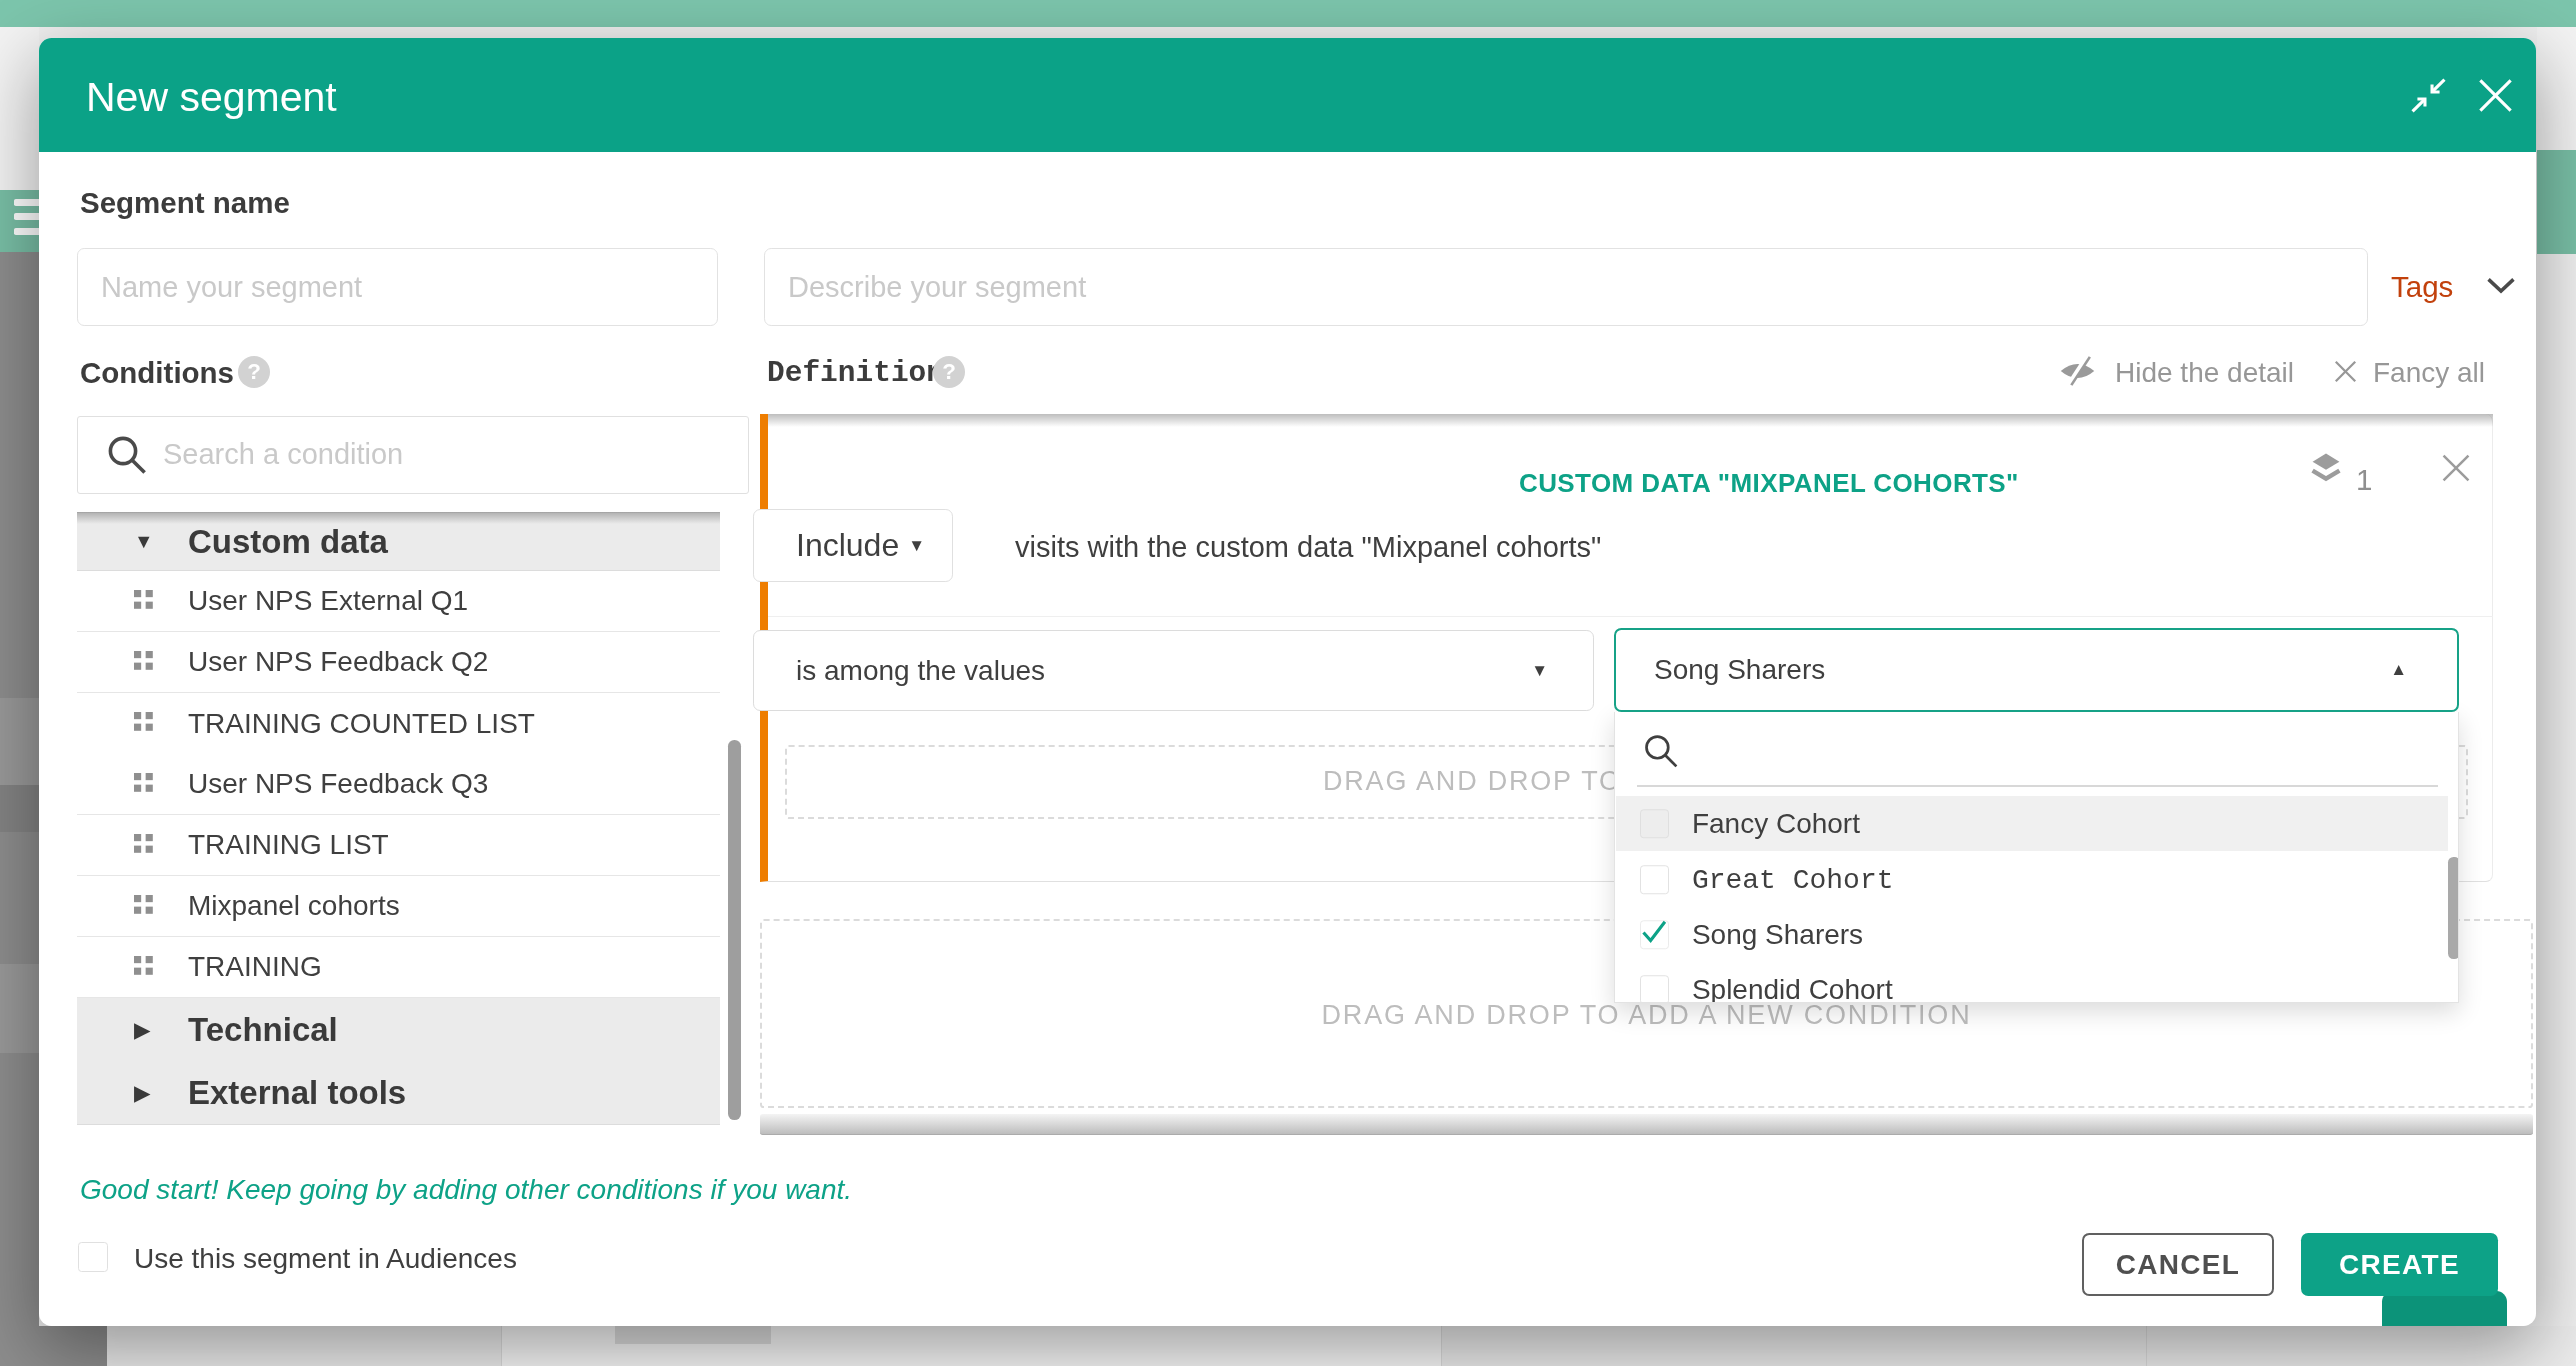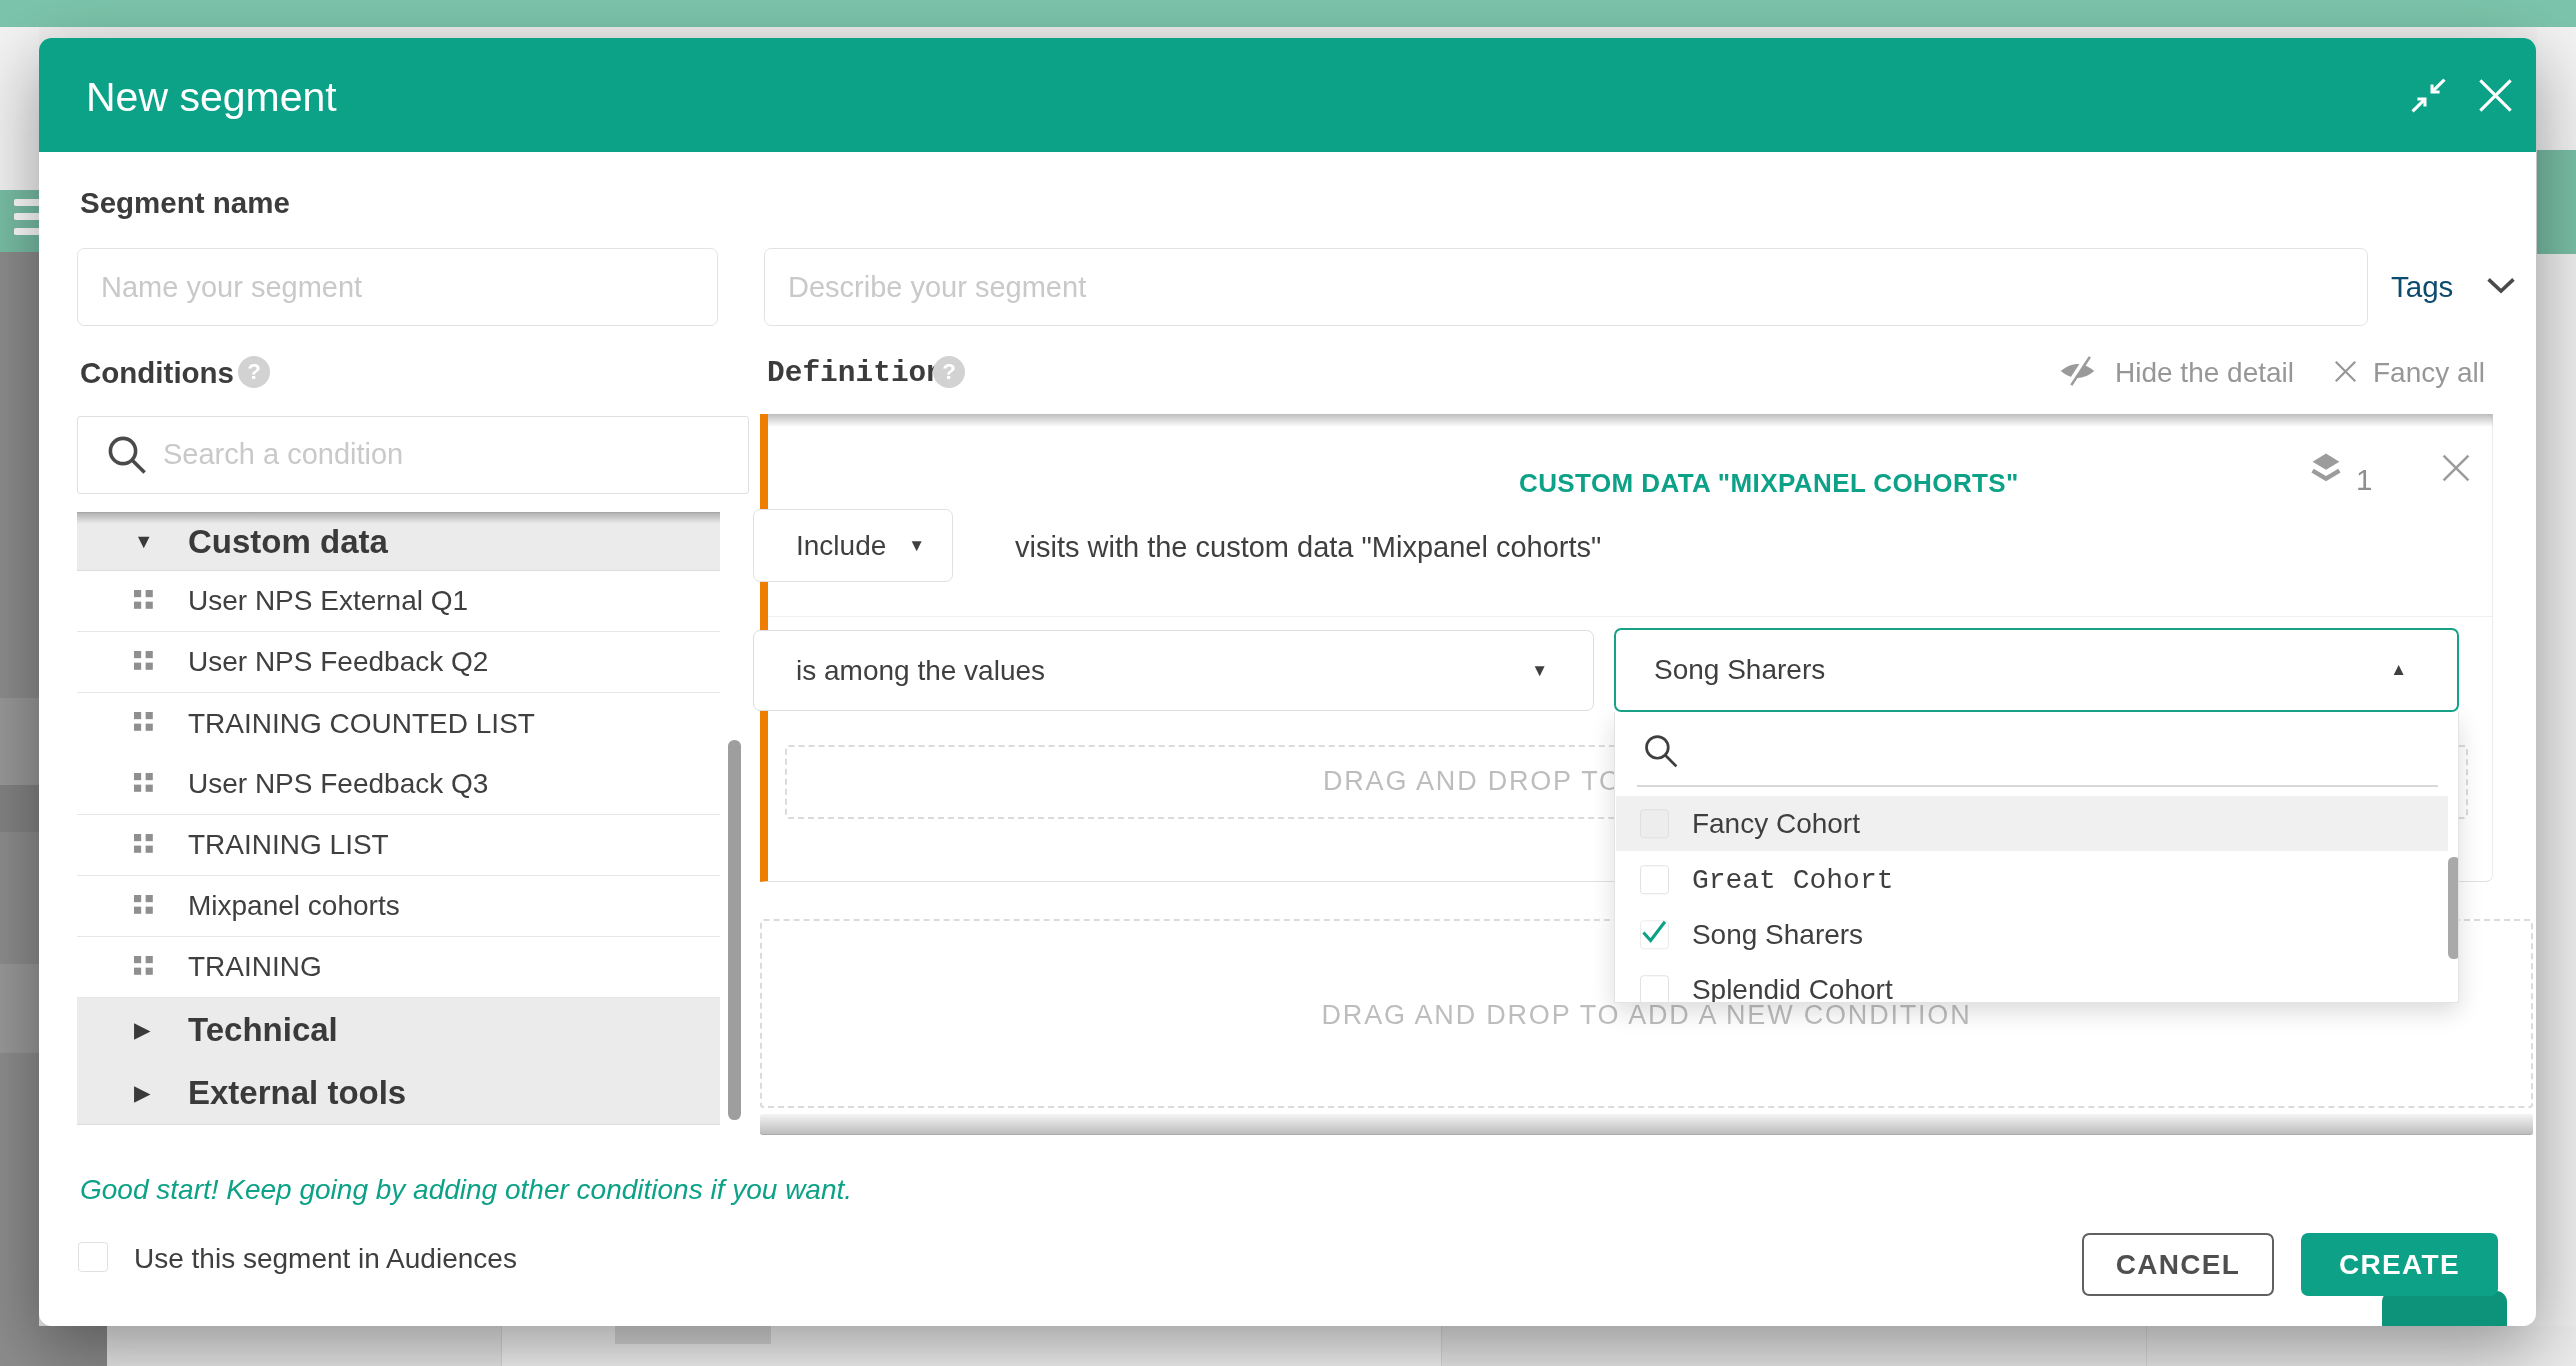--- a/index.html
+++ b/index.html
@@ -85,21 +85,21 @@
             <line x1="40" y1="6" x2="6" y2="40"></line>
           </g>
       </svg>
     </div>
   </div>
 
   <div class="abs seclabel" style="left:41px;top:148px;">Segment name</div>
   <input class="abs txt" style="left: 38px; top: 210px; width: 641px; height: 78px; padding: 0px 23px;" placeholder="Name your segment">
   <input class="abs txt" style="left: 725px; top: 210px; width: 1604px; height: 78px; padding: 0px 23px;" placeholder="Describe your segment">
   <div class="abs flex" style="left:2352px;top:225px;height:47px;">
-    <span style="font-size:29.5px;color:#0c4a6e;">Tags</span>
+    <span style="font-size:29.5px;color:#c2410c;">Tags</span>
     <span style="margin-left:32px;">
       <svg width="32" height="21.5" viewBox="0 0 36 24">
           <polyline points="4,6 18,19 32,6" fill="none" stroke="#4A4A4A" stroke-width="4"></polyline>
         </svg>
     </span>
   </div>
 
   <div class="abs seclabel" style="left:41px;top:318px;">Conditions</div>
   <div class="abs helpcirc" style="left:199px;top:318px;">?</div>
   <div class="abs seclabel" style="left:728px;top:318px;font-family:Liberation Mono, monospace;">Definition</div>
@@ -249,21 +249,21 @@
     <div class="abs" style="left:1672px;top:38px;width:32px;height:32px;">
       <svg width="32" height="32" viewBox="0 0 36 36">
           <g stroke="#9C9C9C" stroke-width="2.8">
             <line x1="4" y1="4" x2="32" y2="32"></line>
             <line x1="32" y1="4" x2="4" y2="32"></line>
           </g>
         </svg>
     </div>
 
     <div class="abs flex" style="left:-15px;top:95px;width:200px;height:73px;border:1.8px solid #E0E0E0;border-radius:7.2px;background:#fff;justify-content:space-between;padding:0 27px 0 42px;">
-      <span class="seltext" style="font-size:28px;">Include</span>
+      <span class="seltext" style="font-size:32px;">Include</span>
       <span style="font-size:17px;color:#3F3F3F;">▼</span>
     </div>
     <div class="abs" style="left:247px;top:117px;font-size:29px;color:#3F3F3F;white-space:nowrap;">visits with the custom data "Mixpanel cohorts"</div>
 
     <div class="abs" style="left:0;top:202px;width:1725px;height:0.9px;background:#EFEFEF;"></div>
 
     <div class="abs flex selbox" style="left:-15px;top:216px;width:841px;height:81px;justify-content:space-between;padding:0 45px 0 42px;">
       <span class="seltext">is among the values</span>
       <span style="font-size:17px;color:#3F3F3F;">▼</span>
     </div>

